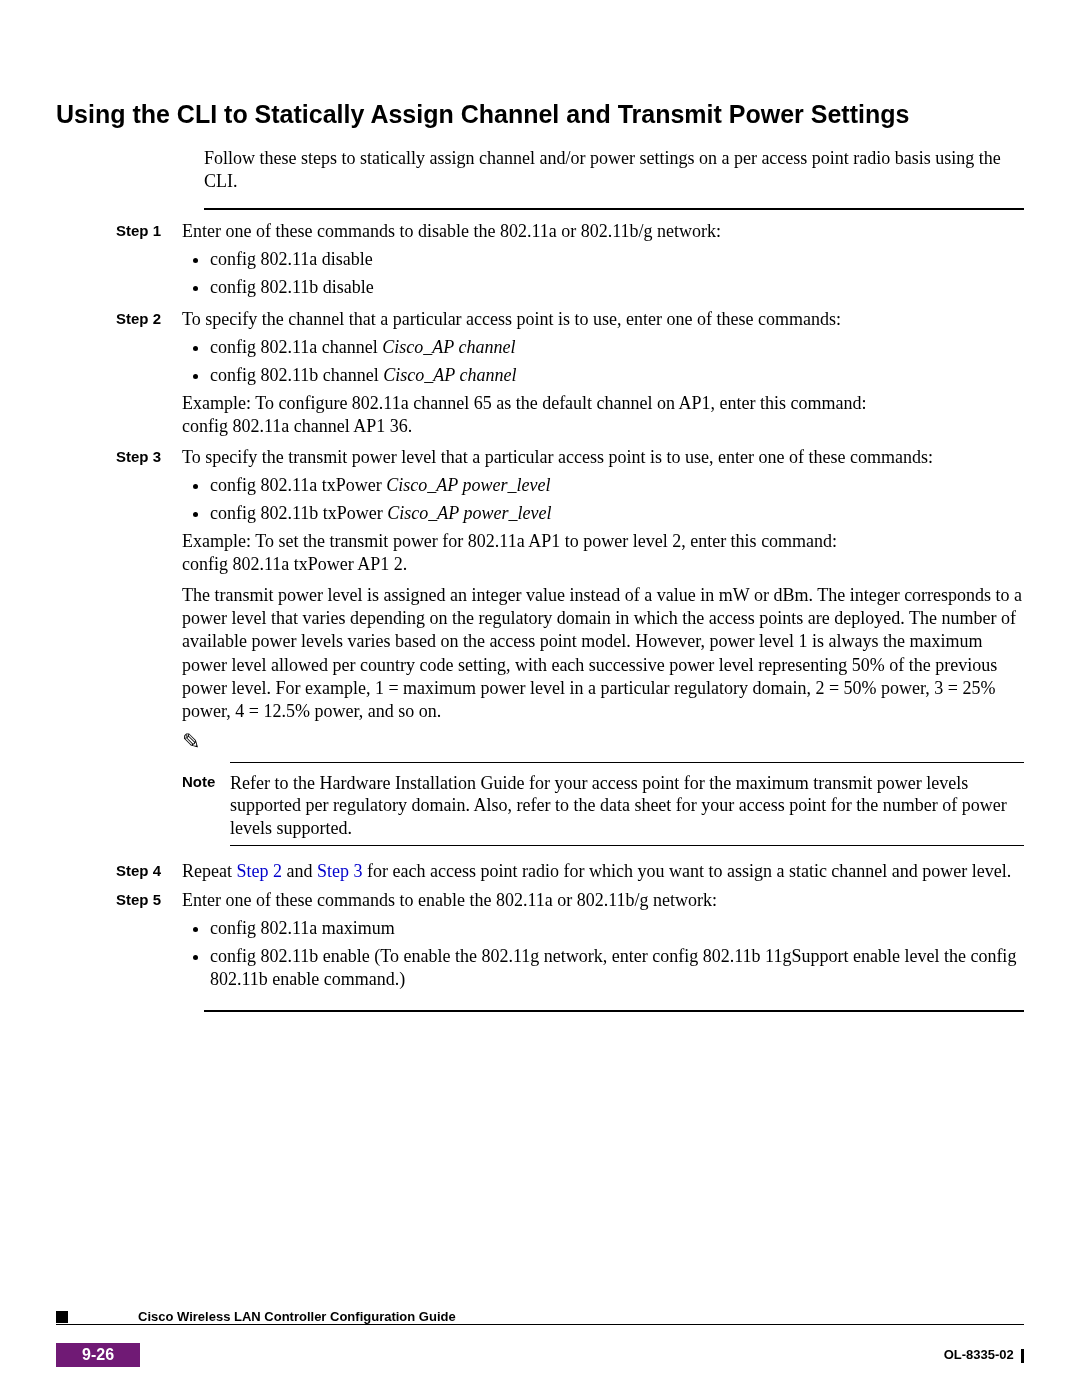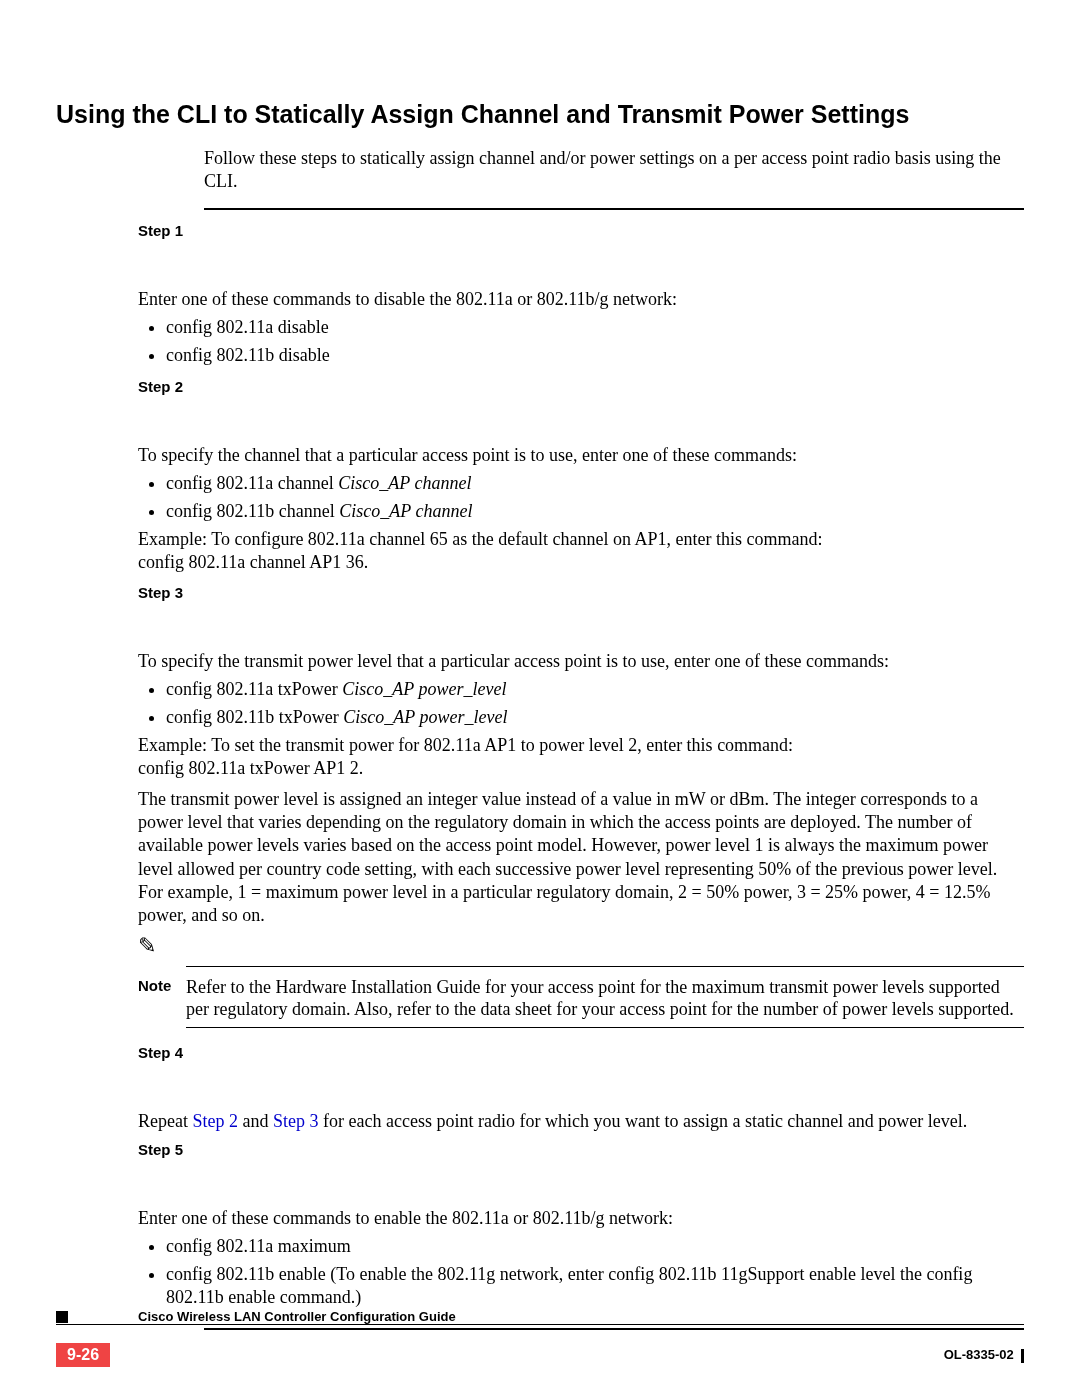--- a/index.html
+++ b/index.html
@@ -66,23 +66,22 @@
     margin-bottom: 10px;
   }
   .rule-thin {
     border: none;
     border-top: 1px solid #000;
     margin-left: 196px;
     margin-right: 0;
   }
   .step-row {
     display: flex;
-    margin-left: 82px;
+    margin-left: 60px;
     margin-bottom: 4px;
-    flex-direction: column;
   }
   .step-label {
     flex: 0 0 66px;
     font-family: Arial, Helvetica, sans-serif;
     font-weight: bold;
     font-size: 15px;
     padding-top: 2px;
   }
   .step-body {
     flex: 1;
@@ -139,23 +138,23 @@
   .footer-bottom {
     display: flex;
     justify-content: space-between;
     align-items: center;
     font-family: Arial, Helvetica, sans-serif;
     font-weight: bold;
     font-size: 13px;
     margin-top: 2px;
   }
   .page-num-box {
-    background: #ef4444;
+    background: #701a75;
     color: #fff;
-    padding: 3px 11px;
+    padding: 3px 26px;
     font-size: 16px;
     font-weight: bold;
     font-family: Arial, sans-serif;
   }
 </style>
 </head>
 <body>
 
 <div class="page">
 

